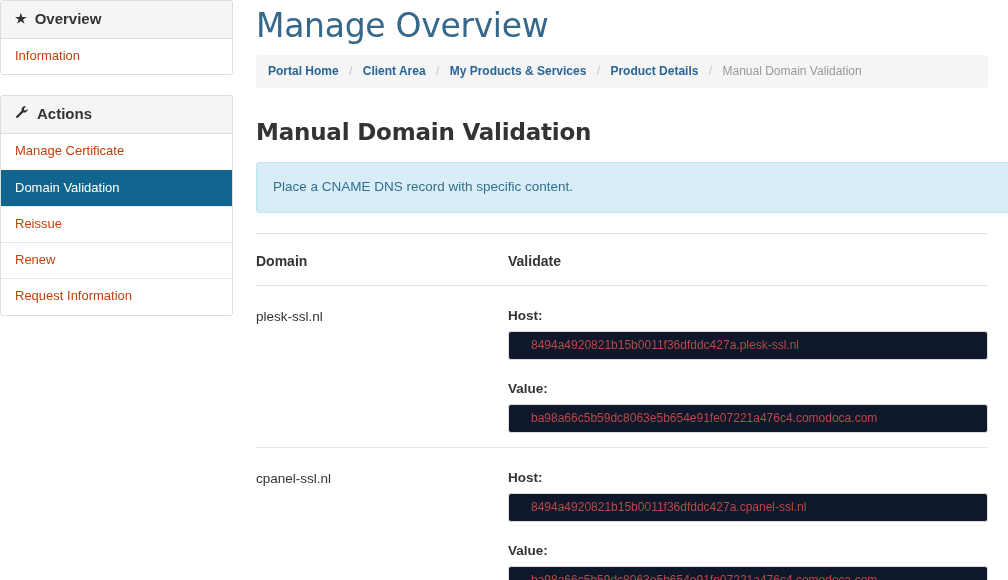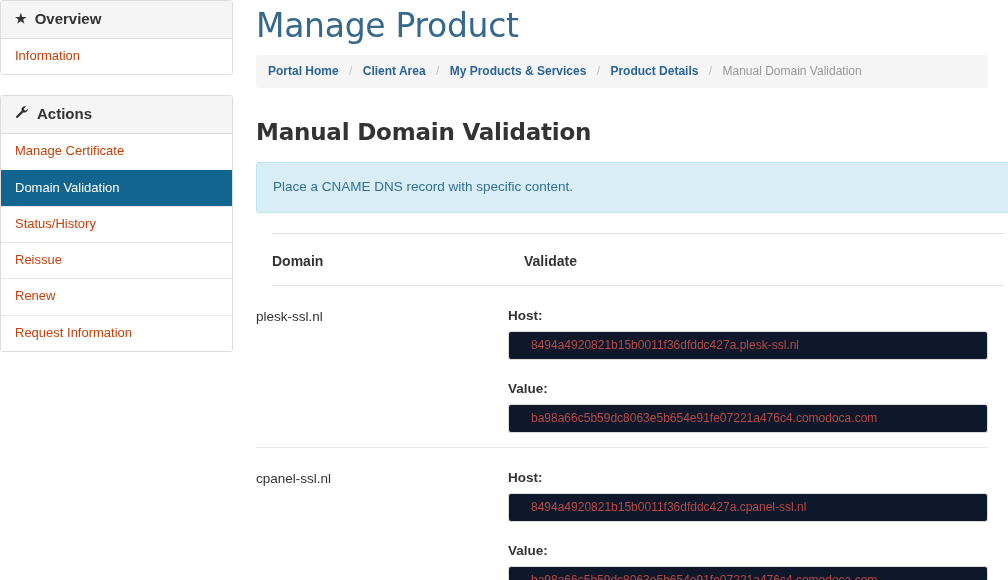--- a/index.html
+++ b/index.html
@@ -111,21 +111,20 @@
   }
 
   .table-head {
     margin-top: 20px;
     width: 732px;
     border-top: 1px solid #e2e2e2;
     display: flex;
     padding-top: 19px;
     padding-bottom: 16px;
     border-bottom: 1px solid #e2e2e2;
-    margin-left: 16px;
   }
   .col-domain { width: 252px; font-size: 14px; font-weight: bold; color: #333; }
   .col-validate { font-size: 14px; font-weight: bold; color: #333; }
 
   .row {
     width: 732px;
     display: flex;
     padding-top: 22px;
     padding-bottom: 14px;
   }
@@ -180,32 +179,31 @@
         <span class="glyph">
           <svg width="14" height="14" viewBox="0 0 16 16" aria-hidden="true">
             <path d="M11.6 1.2a4.2 4.2 0 0 0-4.0 5.5L1.4 12.9a1.3 1.3 0 0 0 1.8 1.8l6.2-6.2a4.2 4.2 0 0 0 5.3-4.3l-2.2 2.2-1.9-0.4-0.4-1.9 2.2-2.2a4.3 4.3 0 0 0-0.8-0.7z" fill="#333333"></path>
           </svg>
         </span>
         <span>Actions</span>
       </div>
       <ul class="list-group">
         <li>Manage Certificate</li>
         <li class="active">Domain Validation</li>
-        <li>Status/History</li>
         <li>Reissue</li>
         <li>Renew</li>
         <li>Request Information</li>
       </ul>
     </div>
 
   </div>
 
   <div class="main">
 
-    <h1 class="page-title">Manage Product</h1>
+    <h1 class="page-title">Manage Overview</h1>
 
     <div class="breadcrumb">
       <a href="#">Portal Home</a>
       <span class="sep">/</span>
       <a href="#">Client Area</a>
       <span class="sep">/</span>
       <a href="#">My Products &amp; Services</a>
       <span class="sep">/</span>
       <a href="#">Product Details</a>
       <span class="sep">/</span>

